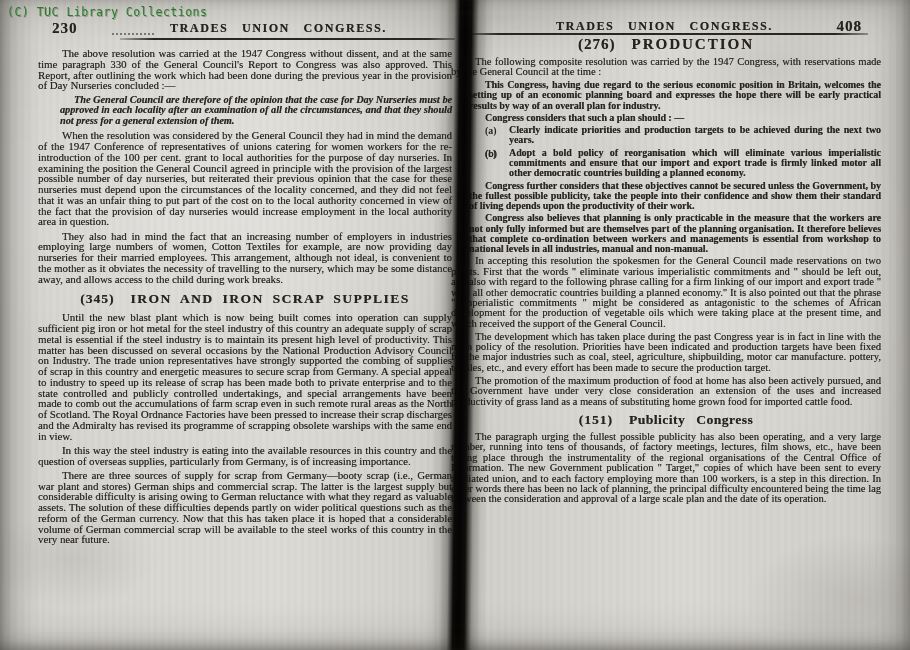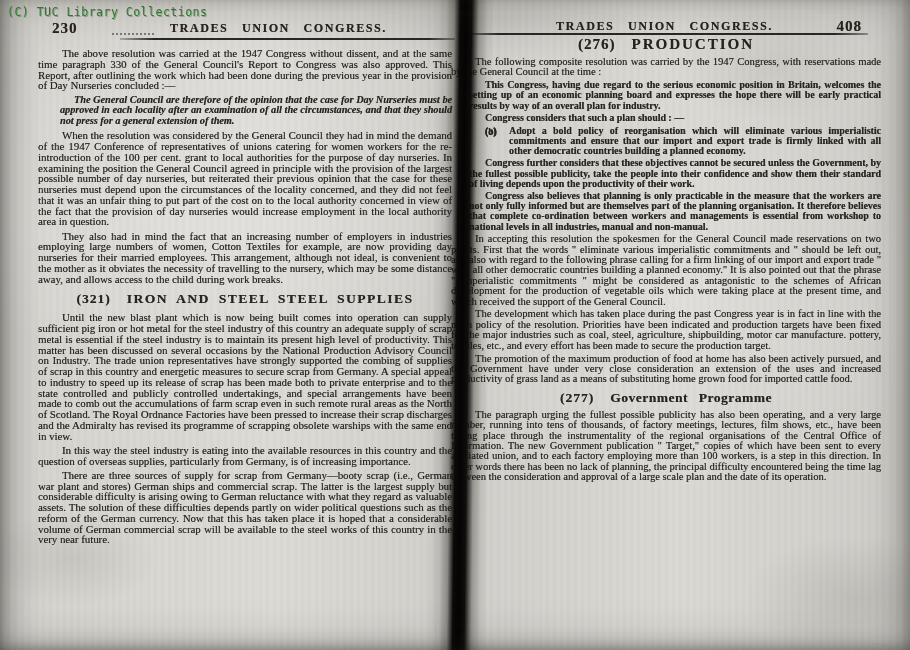--- a/index.html
+++ b/index.html
@@ -92,52 +92,53 @@
   <section class="page page-left">
     <div class="pagenum pn-left">230</div>
     <div class="runhead rh-left">TRADES UNION CONGRESS.</div>
     <div class="dashes"></div>
     <div class="rule rule-left"></div>
     <div class="body body-left">
       <p class="para">The above resolution was carried at the 1947 Congress without dissent, and at the same time paragraph 330 of the General Council's Report to Congress was also approved. This Report, after outlining the work which had been done during the previous year in the provision of Day Nurseries concluded :—</p>
       <p class="quote-l">The General Council are therefore of the opinion that the case for Day Nurseries must be approved in each locality after an examination of all the circumstances, and that they should not press for a general extension of them.</p>
       <p class="para">When the resolution was considered by the General Council they had in mind the demand of the 1947 Conference of representatives of unions catering for women workers for the re-introduction of the 100 per cent. grant to local authorities for the purpose of day nurseries. In examining the position the General Council agreed in principle with the provision of the largest possible number of day nurseries, but reiterated their previous opinion that the case for these nurseries must depend upon the circumstances of the locality concerned, and they did not feel that it was an unfair thing to put part of the cost on to the local authority concerned in view of the fact that the provision of day nurseries would increase employment in the local authority area in question.</p>
       <p class="para">They also had in mind the fact that an increasing number of employers in industries employing large numbers of women, Cotton Textiles for example, are now providing day nurseries for their married employees. This arrangement, although not ideal, is convenient to the mother as it obviates the necessity of travelling to the nursery, which may be some distance away, and allows access to the child during work breaks.</p>
-      <h2 class="sect sect-275"><span class="num">(321)</span><span>IRON AND STEEL STEEL SUPPLIES</span></h2>
+      <h2 class="sect sect-275"><span class="num">(345)</span><span>IRON AND IRON SCRAP SUPPLIES</span></h2>
       <p class="para">Until the new blast plant which is now being built comes into operation can supply sufficient pig iron or hot metal for the steel industry of this country an adequate supply of scrap metal is essential if the steel industry is to maintain its present high level of productivity. This matter has been discussed on several occasions by the National Production Advisory Council on Industry. The trade union representatives have strongly supported the combing of supplies of scrap in this country and energetic measures to secure scrap from Germany. A special appeal to industry to speed up its release of scrap has been made both to private enterprise and to the state controlled and publicly controlled undertakings, and special arrangements have been made to comb out the accumulations of farm scrap even in such remote rural areas as the North of Scotland. The Royal Ordnance Factories have been pressed to increase their scrap discharges and the Admiralty has revised its programme of scrapping obsolete warships with the same end in view.</p>
       <p class="para">In this way the steel industry is eating into the available resources in this country and the question of overseas supplies, particularly from Germany, is of increasing importance.</p>
       <p class="para">There are three sources of supply for scrap from Germany—booty scrap (i.e., German war plant and stores) German ships and commercial scrap. The latter is the largest supply but considerable difficulty is arising owing to German reluctance with what they regard as valuable assets. The solution of these difficulties depends partly on wider political questions such as the reform of the German currency. Now that this has taken place it is hoped that a considerable volume of German commercial scrap will be available to the steel works of this country in the very near future.</p>
     </div>
   </section>
 
   <section class="page page-right">
     <div class="runhead rh-right">TRADES UNION CONGRESS.</div>
     <div class="pagenum pn-right">408</div>
     <div class="rule rule-right"></div>
     <div class="body body-right">
       <h2 class="sect sect-276"><span class="num">(276)</span><span>PRODUCTION</span></h2>
       <p class="para">The following composite resolution was carried by the 1947 Congress, with reservations made by the General Council at the time :</p>
       <p class="res">This Congress, having due regard to the serious economic position in Britain, welcomes the setting up of an economic planning board and expresses the hope there will be early practical results by way of an overall plan for industry.</p>
       <p class="res res-lead">Congress considers that such a plan should : —</p>
       <div class="item">
           <span class="marker">(a)</span>
+          <p class="item-text">Clearly indicate priorities and production targets to be achieved during the next two years.</p>
         </div>
       <div class="item">
           <span class="marker">(b)</span>
         </div>
       <div class="item">
           <span class="marker">(c)</span>
-          <p class="item-text">Adopt a bold policy of reorganisation which will eliminate various imperialistic commitments and ensure that our import and export trade is firmly linked with all other democratic countries building a planned economy.</p>
+          <p class="item-text">Adopt a bold policy of reorganisation which will eliminate various imperialistic commitments and ensure that our import and export trade is firmly linked motor all other democratic countries building a planned economy.</p>
         </div>
       <p class="res">Congress further considers that these objectives cannot be secured unless the Government, by the fullest possible publicity, take the people into their confidence and show them their standard of living depends upon the productivity of their work.</p>
       <p class="res">Congress also believes that planning is only practicable in the measure that the workers are not only fully informed but are themselves part of the planning organisation. It therefore believes that complete co-ordination between workers and managements is essential from workshop to national levels in all industries, manual and non-manual.</p>
       <p class="para">In accepting this resolution the spokesmen for the General Council made reservations on two points. First that the words " eliminate various imperialistic commitments and " should be left out, and also with regard to the following phrase calling for a firm linking of our import and export trade " with all other democratic countries building a planned economy." It is also pointed out that the phrase " imperialistic commitments " might be considered as antagonistic to the schemes of African development for the production of vegetable oils which were taking place at the present time, and which received the support of the General Council.</p>
       <p class="para">The development which has taken place during the past Congress year is in fact in line with the main policy of the resolution. Priorities have been indicated and production targets have been fixed for the major industries such as coal, steel, agriculture, shipbuilding, motor car manufacture. pottery, textiles, etc., and every effort has been made to secure the production target.</p>
       <p class="para">The promotion of the maximum production of food at home has also been actively pursued, and the Government have under very close consideration an extension of the uses and increased productivity of grass land as a means of substituting home grown food for imported cattle food.</p>
-      <h2 class="sect sect-277"><span class="num">(277)</span><span>Government Programme</span></h2>
+      <h2 class="sect sect-277"><span class="num">(151)</span><span>Publicity Congress</span></h2>
       <p class="para">The paragraph urging the fullest possible publicity has also been operating, and a very large number, running into tens of thousands, of factory meetings, lectures, film shows, etc., have been taking place through the instrumentality of the regional organisations of the Central Office of Information. The new Government publication " Target," copies of which have been sent to every affiliated union, and to each factory employing more than 100 workers, is a step in this direction. In other words there has been no lack of planning, the principal difficulty encountered being the time lag between the consideration and approval of a large scale plan and the date of its operation.</p>
     </div>
   </section>
 
   <div class="gutter"></div>
   <div class="vignette"></div>
   <div class="watermark">(C) TUC Library Collections</div>
 </div>
 
 </body></html>

